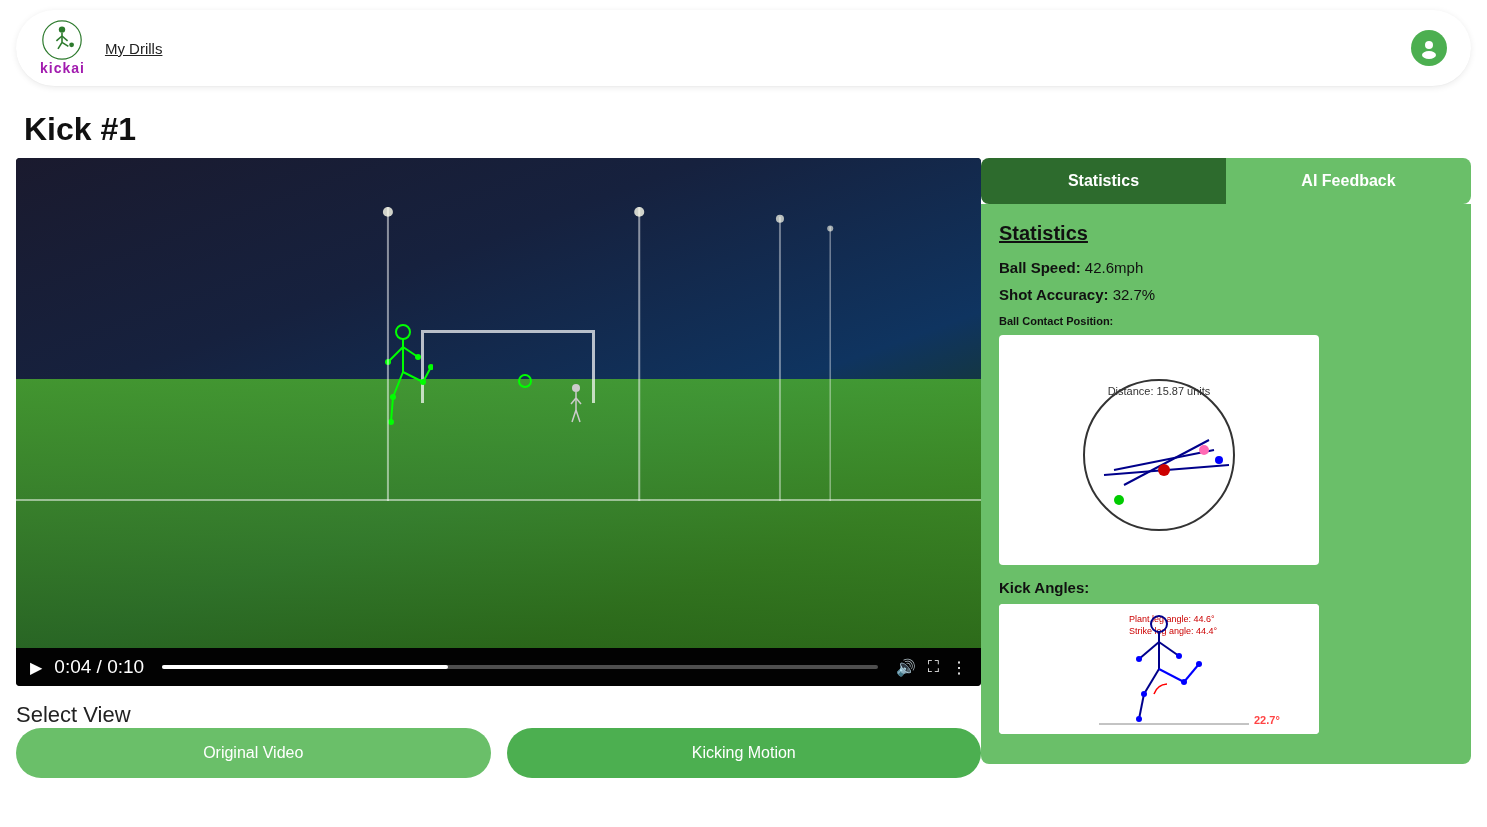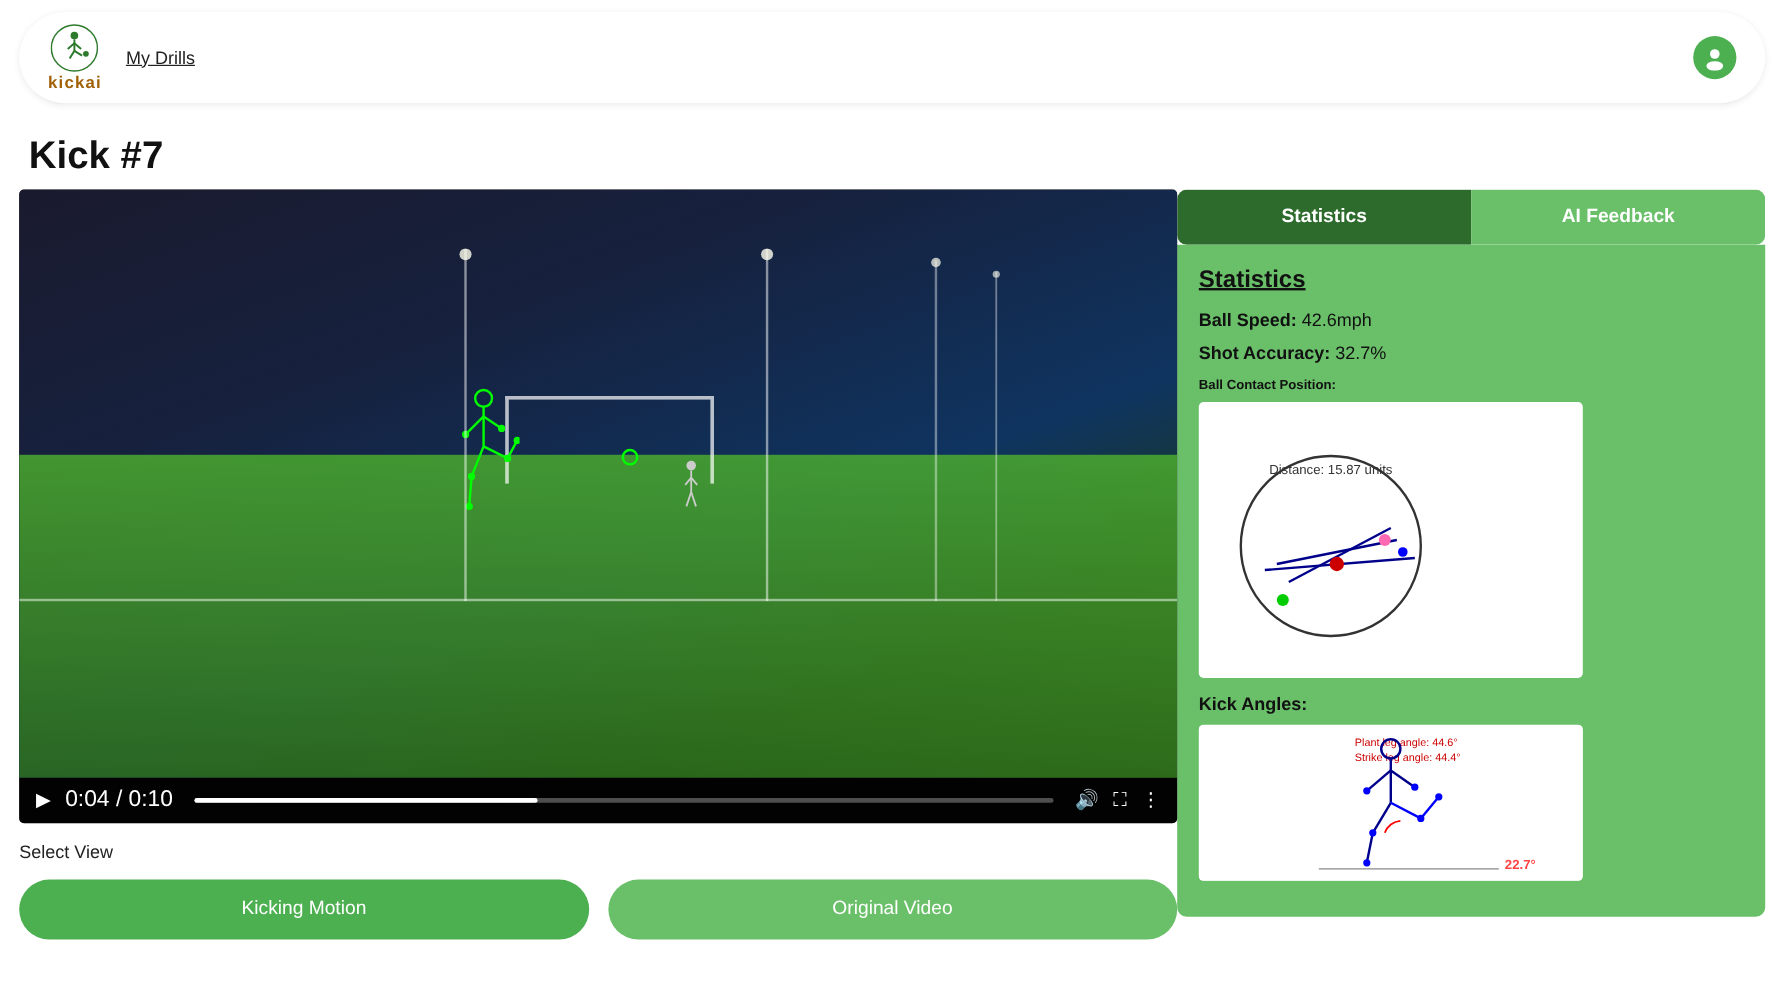--- a/index.html
+++ b/index.html
@@ -27,21 +27,21 @@
       flex-direction: column;
       align-items: center;
     }
     .logo-icon {
       width: 40px;
       height: 40px;
     }
     .logo-text {
       font-size: 14px;
       font-weight: bold;
-      color: #a16207;
+      color: #a21caf;
       letter-spacing: 1px;
     }
     .nav-link {
       font-size: 15px;
       color: #222;
       text-decoration: underline;
       cursor: pointer;
     }
     .avatar-circle {
       width: 36px;
@@ -176,23 +176,22 @@
       cursor: pointer;
       background: none;
       border: none;
     }
 
     
     .select-view-section {
       padding: 16px 0 10px 0;
     }
     .select-view-title {
-      font-size: 15px;
+      font-size: 22px;
       font-weight: 500;
-      margin-bottom: 14px;
       color: #222;
     }
     .view-buttons {
       display: flex;
       gap: 16px;
     }
     .view-btn {
       flex: 1;
       padding: 16px 10px;
       border: none;
@@ -267,20 +266,21 @@
 
     
     .contact-diagram {
       background: #fff;
       border-radius: 4px;
       width: 100%;
       max-width: 320px;
       height: 230px;
       display: flex;
       align-items: center;
+      justify-content: center;
       margin-bottom: 14px;
       padding: 10px;
     }
     .contact-svg {
       width: 200px;
       height: 200px;
     }
 
     .body-angles-label {
       font-size: 15px;
@@ -327,21 +327,21 @@
     <a class="nav-link">My Drills</a>
   </div>
   <div class="avatar-circle">
     <svg width="22" height="22" viewBox="0 0 22 22" fill="none">
       <circle cx="11" cy="8" r="4" fill="#fff"></circle>
       <ellipse cx="11" cy="18" rx="7" ry="4" fill="#fff"></ellipse>
     </svg>
   </div>
 </div>
 
-<h1 class="page-title">Kick #7</h1>
+<h1 class="page-title">Kick #1</h1>
 
 <div class="main-layout">
 
   <div class="video-section">
     <div class="video-container">
       <div class="video-placeholder">
 
         <div class="field-area"></div>
 
         <div class="goal-area"></div>
@@ -408,22 +408,22 @@
         </div>
         <button class="volume-btn">🔊</button>
         <button class="fullscreen-btn">⛶</button>
         <button class="more-btn">⋮</button>
       </div>
     </div>
 
     <div class="select-view-section">
       <div class="select-view-title">Select View</div>
       <div class="view-buttons">
+        <button class="view-btn">Original Video</button>
         <button class="view-btn active">Kicking Motion</button>
-        <button class="view-btn">Original Video</button>
       </div>
     </div>
   </div>
 
   <div class="right-panel">
 
     <div class="tab-bar">
       <button class="tab-btn active">Statistics</button>
       <button class="tab-btn inactive">AI Feedback</button>
     </div>

